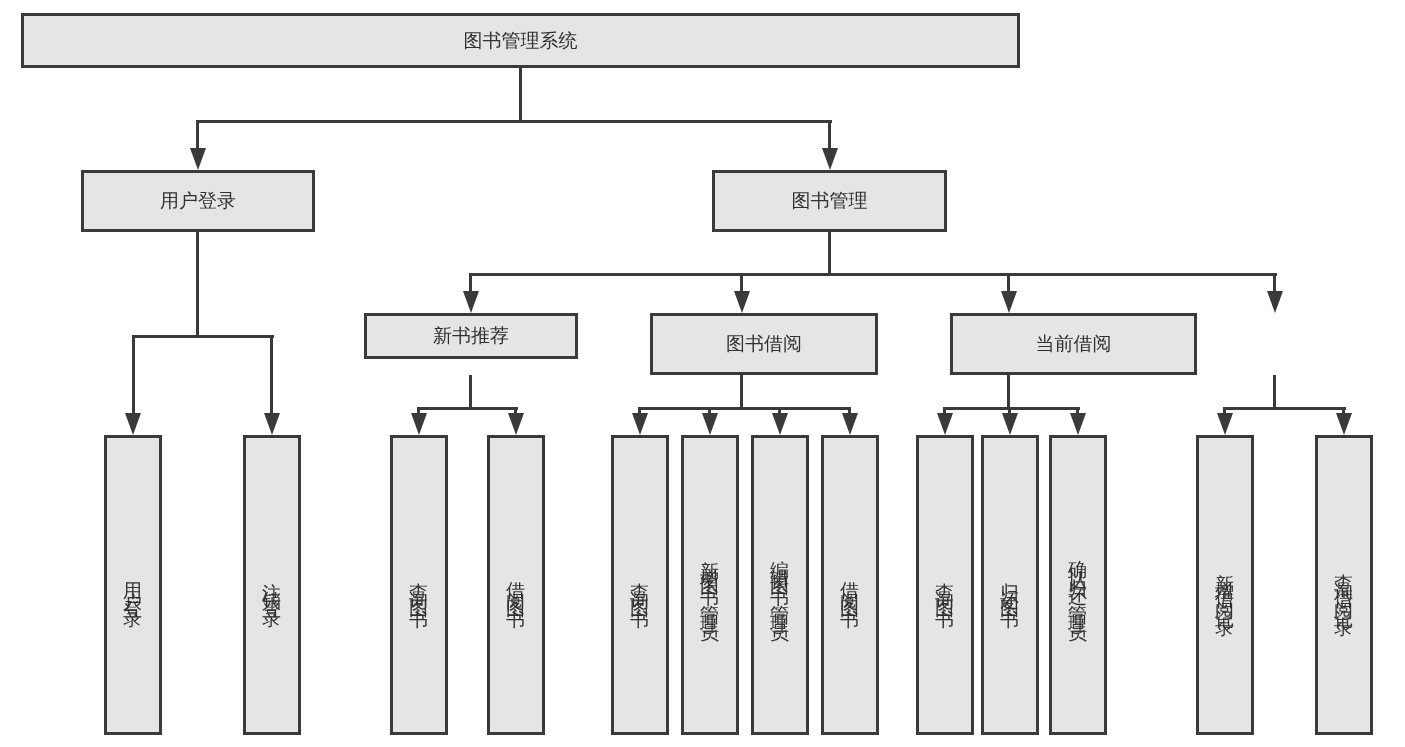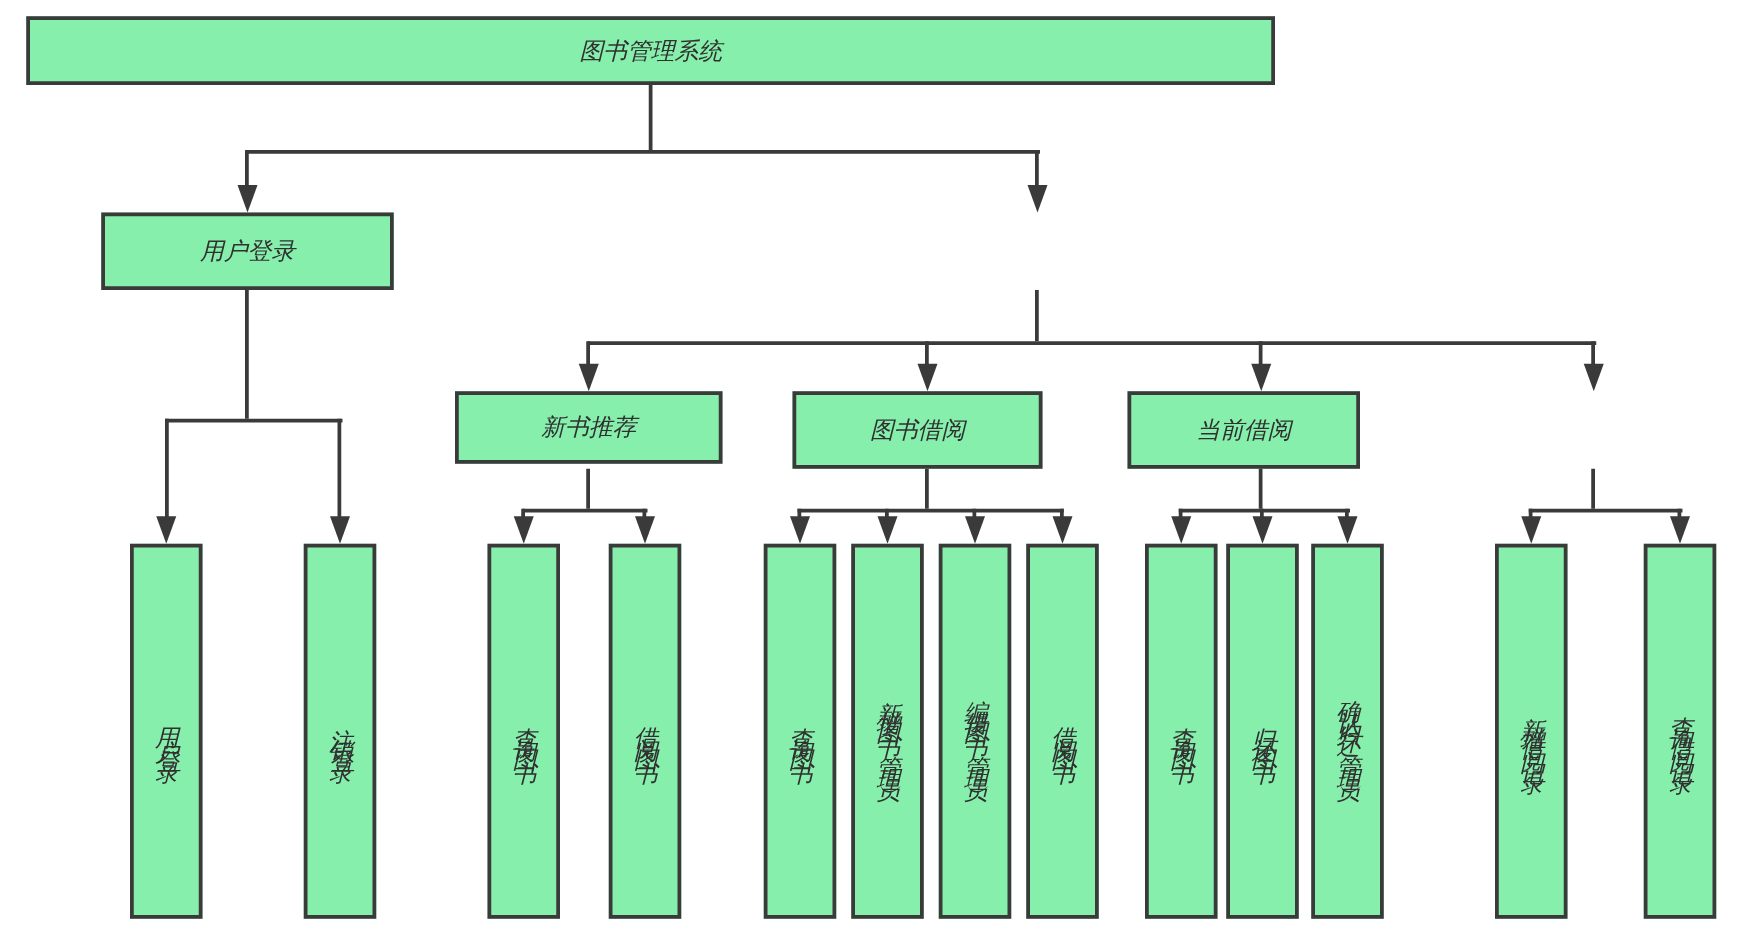--- a/index.html
+++ b/index.html
@@ -1,21 +1,21 @@
 <!DOCTYPE html>
 <html style="--line: #3a3a3a; --text: #303030; --watermark: #a9a9a9; --background: #ffffff;"><head>
 <meta charset="utf-8">
 <style>
   * { margin:0; padding:0; box-sizing:border-box; }
   html,body { background:#ffffff; }
   body { font-family:"DejaVu Sans","Liberation Sans",sans-serif; }
   .canvas { position:relative; width:1405px; height:747px; background:var(--background,#ffffff); overflow:hidden; }
-  .box { position:absolute; border:3px solid var(--line,#3a3a3a); background:#86efac;
+  .box { position:absolute; border:3px solid var(--line,#3a3a3a); background:#e5e5e5;
          display:flex; align-items:center; justify-content:center;
-         color:var(--text,#303030); font-size:19px;font-style:italic; }
+         color:var(--text,#303030); font-size:19px; }
   .box span { display:block; text-align:center; }
   .box.v span { writing-mode:vertical-rl; text-orientation:mixed; letter-spacing:9px; line-height:1; }
   .hline,.vline { position:absolute; background:var(--line,#3a3a3a); }
   .hline { height:3px; }
   .vline { width:3px; }
   .arrow { position:absolute; width:0; height:0;
            border-left:8px solid transparent; border-right:8px solid transparent;
            border-top:22px solid var(--line,#3a3a3a); }
   .watermark { position:absolute; top:716px; right:2px; font-size:21px;
                color:var(--watermark,#a9a9a9); letter-spacing:0.5px; white-space:nowrap; }
@@ -32,46 +32,49 @@
   <div class="vline" style="left:519px;top:68px;height:52px"></div>
   <div class="hline" style="left:197px;top:120px;width:635px"></div>
   <div class="vline" style="left:196px;top:120px;height:30px"></div>
   <div class="arrow" style="left:190px;top:148px"></div>
   <div class="vline" style="left:828px;top:120px;height:30px"></div>
   <div class="arrow" style="left:822px;top:148px"></div>
 
   <div class="box" style="left:81px;top:170px;width:234px;height:62px">
     <span>用户登录</span>
   </div>
+  <div class="box" style="left:712px;top:170px;width:235px;height:62px">
+    <span>图书管理</span>
+  </div>
 
   <div class="vline" style="left:196px;top:232px;height:103px"></div>
   <div class="hline" style="left:132px;top:335px;width:142px"></div>
   <div class="vline" style="left:132px;top:335px;height:80px"></div>
   <div class="arrow" style="left:125px;top:413px"></div>
   <div class="vline" style="left:270px;top:335px;height:80px"></div>
   <div class="arrow" style="left:264px;top:413px"></div>
 
   <div class="vline" style="left:828px;top:232px;height:41px"></div>
   <div class="hline" style="left:470px;top:273px;width:807px"></div>
   <div class="vline" style="left:469px;top:273px;height:20px"></div>
   <div class="arrow" style="left:463px;top:291px"></div>
   <div class="vline" style="left:740px;top:273px;height:20px"></div>
   <div class="arrow" style="left:734px;top:291px"></div>
   <div class="vline" style="left:1007px;top:273px;height:20px"></div>
   <div class="arrow" style="left:1001px;top:291px"></div>
   <div class="vline" style="left:1273px;top:273px;height:20px"></div>
   <div class="arrow" style="left:1267px;top:291px"></div>
 
-  <div class="box" style="left:364px;top:313px;width:214px;height:58px">
+  <div class="box" style="left:364px;top:313px;width:214px;height:46px">
     <span>新书推荐</span>
   </div>
-  <div class="box" style="left:634px;top:313px;width:200px;height:62px">
+  <div class="box" style="left:650px;top:313px;width:228px;height:62px">
     <span>图书借阅</span>
   </div>
-  <div class="box" style="left:902px;top:313px;width:186px;height:62px">
+  <div class="box" style="left:950px;top:313px;width:247px;height:62px">
     <span>当前借阅</span>
   </div>
 
   <div class="vline" style="left:469px;top:375px;height:32px"></div>
   <div class="hline" style="left:418px;top:407px;width:100px"></div>
   <div class="vline" style="left:417px;top:407px;height:10px"></div>
   <div class="arrow" style="left:411px;top:413px"></div>
   <div class="vline" style="left:514px;top:407px;height:10px"></div>
   <div class="arrow" style="left:508px;top:413px"></div>
 

